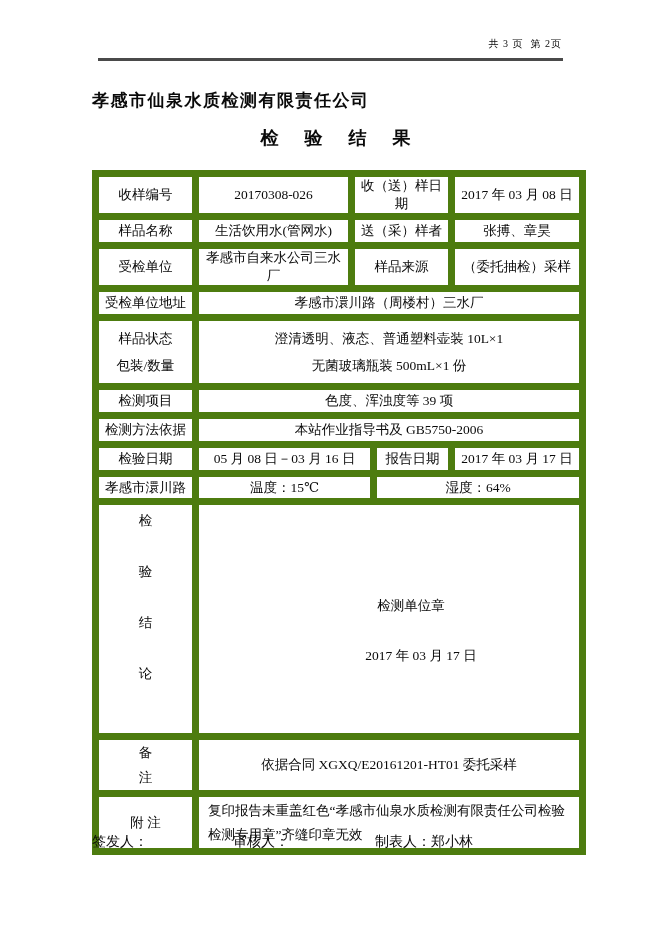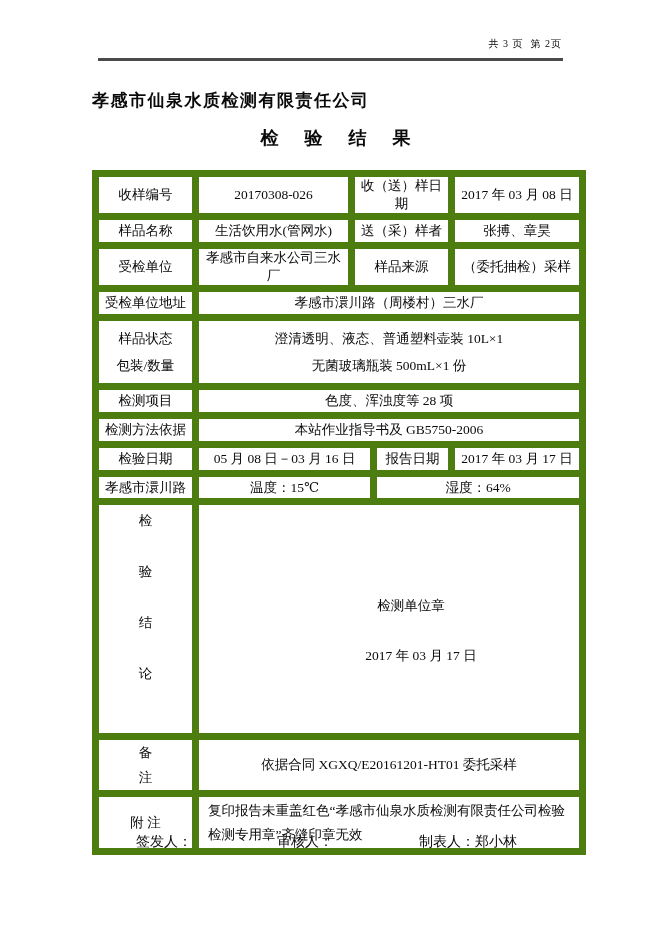--- a/index.html
+++ b/index.html
@@ -98,21 +98,21 @@
 
   
   .remark-label div { line-height: 25px; }
   td.note-value-cell {
     text-align: left;
     padding: 2px 9px;
     line-height: 23.5px;
   }
 
   
-  .sig { position: absolute; top: 833px; font-size: 14px; margin-left: 44px; }
+  .sig { position: absolute; top: 833px; font-size: 14px; }
   .sig-issuer   { left: 92px; }
   .sig-reviewer { left: 233px; }
   .sig-preparer { left: 375px; }
 </style>
 </head>
 <body>
 
 <div class="page">
 
   <div class="hdr-info">共 3 页  第 2页</div>
@@ -163,21 +163,21 @@
         <div>包装/数量</div>
       </td>
       <td colspan="4" class="two-line">
         <div>澄清透明、液态、普通塑料壶装 10L×1</div>
         <div>无菌玻璃瓶装 500mL×1 份</div>
       </td>
     </tr>
 
     <tr class="h29">
       <td>检测项目</td>
-      <td colspan="4">色度、浑浊度等 28 项</td>
+      <td colspan="4">色度、浑浊度等 39 项</td>
     </tr>
 
     <tr class="h29">
       <td class="tight">检测方法依据</td>
       <td colspan="4">本站作业指导书及 GB5750-2006</td>
     </tr>
 
     <tr class="h29">
       <td>检验日期</td>
       <td colspan="2">05 月 08 日－03 月 16 日</td>

